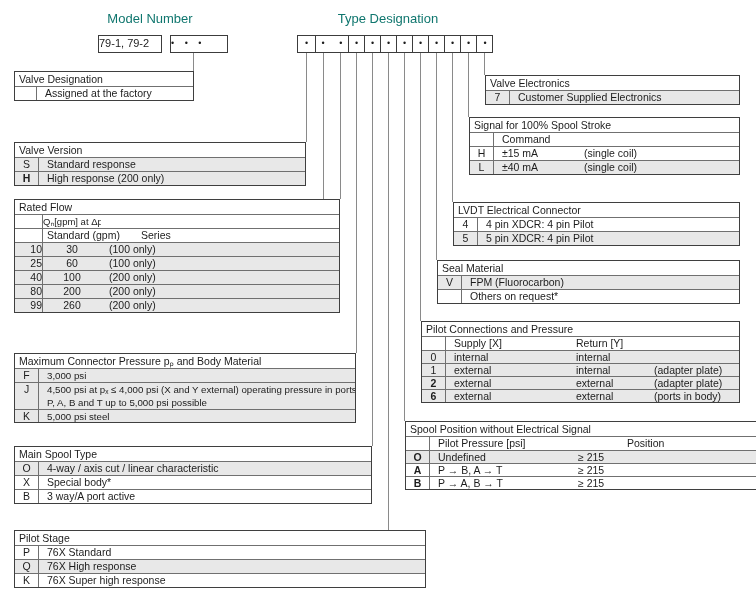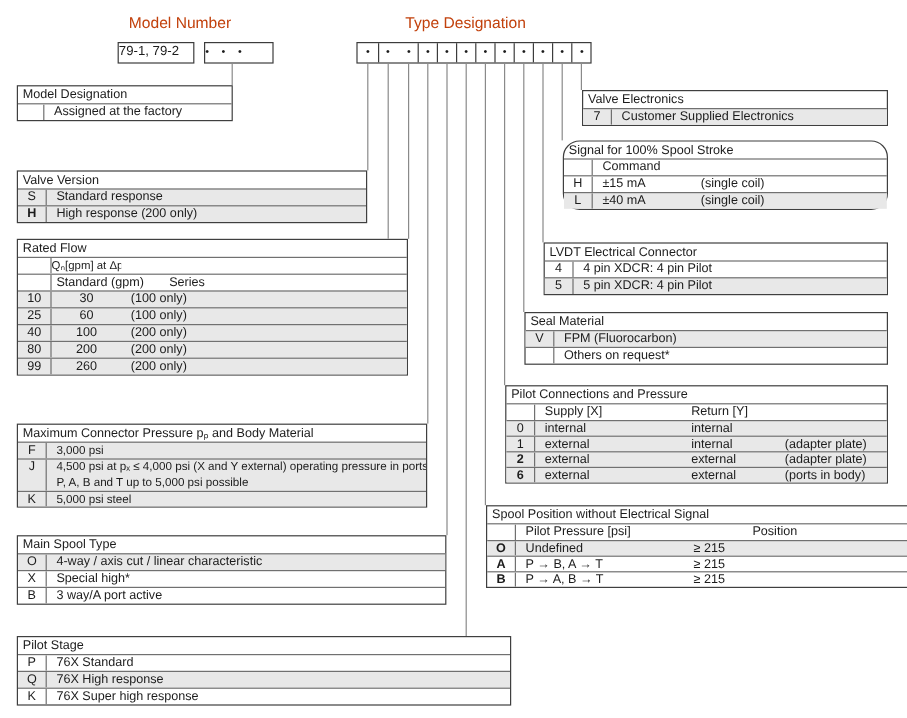--- a/index.html
+++ b/index.html
@@ -1,18 +1,18 @@
 <!DOCTYPE html>
 <html><head>
 <meta charset="utf-8">
 <style>
   html,body{margin:0;padding:0;background:#fff;}
   .page{position:relative;width:756px;height:598px;background:#ffffff;overflow:hidden;
         font-family:"Liberation Sans",sans-serif;color:#1c1c1c;}
-  .hdr{position:absolute;top:11px;text-align:center;font-size:13px;color:#c2410c;}
+  .hdr{position:absolute;top:11px;text-align:center;font-size:13px;color:#0f766e;}
   .mbox{position:absolute;top:35px;height:18px;border:1px solid #3c3c3c;box-sizing:border-box;
         line-height:15px;font-size:11px;background:#fff;}
   .mbox.dots{word-spacing:8px;font-size:9px;line-height:14px;}
   .tdbox{position:absolute;left:297px;top:35px;width:196px;height:18px;border:1px solid #3c3c3c;
          box-sizing:border-box;display:flex;background:#fff;}
   .tdcell{border-right:1px solid #3c3c3c;text-align:center;line-height:14px;font-size:9px;box-sizing:border-box;}
   .tdcell:last-child{border-right:none;flex:1;}
   .tdcell:nth-child(1){flex:0 0 18px;}
   .tdcell:nth-child(2){flex:0 0 33px;word-spacing:12px;}
   .tdcell:nth-child(n+3){flex:0 0 16px;}
@@ -21,21 +21,21 @@
   .tbl-title{height:14px;line-height:14px;padding-left:4px;white-space:nowrap;overflow:hidden;}
   .trow{display:flex;height:14px;line-height:13px;border-top:1px solid #707070;box-sizing:border-box;overflow:hidden;}
   .trow.shaded{background:#e8e8e8;}
   .tcode{flex:0 0 24px;border-right:1px solid #707070;text-align:center;box-sizing:border-box;}
   .tcode.b{font-weight:700;}
   .tcell{padding-left:8px;white-space:nowrap;overflow:hidden;flex:1;}
   .tall{height:27px;}
   .tall .tcell div{line-height:13px;}
   .small .tcell{font-size:9.5px;}
   .t-md .tcode{flex-basis:22px;}
-  .t-rf .tcode{flex-basis:28px;}
+  .t-rf .tcode{flex-basis:28px;text-align:right;}
   .t-rf .c0{flex:0 0 58px;text-align:center;padding:0;}
   .t-rf .c1{flex:1;}
   .t-rf .subh .c0{flex:0 0 86px;text-align:left;padding-left:4px;}
   .t-mp .tcell{font-size:9.7px;}
   .t-mp .trow:last-child{height:13px;}
   .t-sig .c0{flex:0 0 74px;}
   .t-sig .c1{flex:1;}
   .t-pc .c0{flex:0 0 114px;}
   .t-pc .c1{flex:0 0 70px;}
   .t-pc .c2{flex:1;}
@@ -77,21 +77,21 @@
   <div class="vline" style="left:372px;top:53px;height:393px;"></div>
   <div class="vline" style="left:388px;top:53px;height:477px;"></div>
   <div class="vline" style="left:404px;top:53px;height:368px;"></div>
   <div class="vline" style="left:420px;top:53px;height:268px;"></div>
   <div class="vline" style="left:436px;top:53px;height:207px;"></div>
   <div class="vline" style="left:452px;top:53px;height:149px;"></div>
   <div class="vline" style="left:468px;top:53px;height:64px;"></div>
   <div class="vline" style="left:484px;top:53px;height:22px;"></div>
 
   <div class="tbl t-md" style="left:14px;top:71px;width:180px;">
-      <div class="tbl-title">Model Designation</div>
+      <div class="tbl-title">Valve Designation</div>
       <div class="trow">
         <div class="tcode"></div>
         <div class="tcell c0">Assigned at the factory</div>
       </div>
     </div>
   <div class="tbl" style="left:14px;top:142px;width:292px;">
       <div class="tbl-title">Valve Version</div>
       <div class="trow shaded">
         <div class="tcode">S</div>
         <div class="tcell c0">Standard response</div>
@@ -157,21 +157,21 @@
       </div>
     </div>
   <div class="tbl" style="left:14px;top:446px;width:358px;">
       <div class="tbl-title">Main Spool Type</div>
       <div class="trow shaded">
         <div class="tcode">O</div>
         <div class="tcell c0">4-way / axis cut / linear characteristic</div>
       </div>
       <div class="trow">
         <div class="tcode">X</div>
-        <div class="tcell c0">Special high*</div>
+        <div class="tcell c0">Special body*</div>
       </div>
       <div class="trow">
         <div class="tcode">B</div>
         <div class="tcell c0">3 way/A port active</div>
       </div>
     </div>
   <div class="tbl" style="left:14px;top:530px;width:412px;">
       <div class="tbl-title">Pilot Stage</div>
       <div class="trow">
         <div class="tcode">P</div>
@@ -187,21 +187,21 @@
       </div>
     </div>
 
   <div class="tbl" style="left:485px;top:75px;width:255px;">
       <div class="tbl-title">Valve Electronics</div>
       <div class="trow shaded">
         <div class="tcode">7</div>
         <div class="tcell c0">Customer Supplied Electronics</div>
       </div>
     </div>
-  <div class="tbl t-sig" style="left:469px;top:117px;width:271px;border-radius:14px;">
+  <div class="tbl t-sig" style="left:469px;top:117px;width:271px;">
       <div class="tbl-title">Signal for 100% Spool Stroke</div>
       <div class="trow">
         <div class="tcode"></div>
         <div class="tcell c0">Command</div>
       </div>
       <div class="trow">
         <div class="tcode">H</div>
         <div class="tcell c0">±15 mA</div>
         <div class="tcell c1">(single coil)</div>
       </div>

